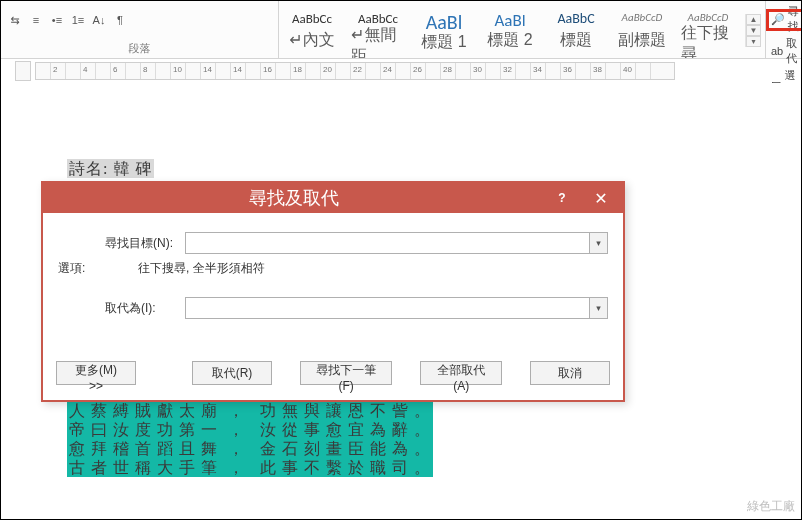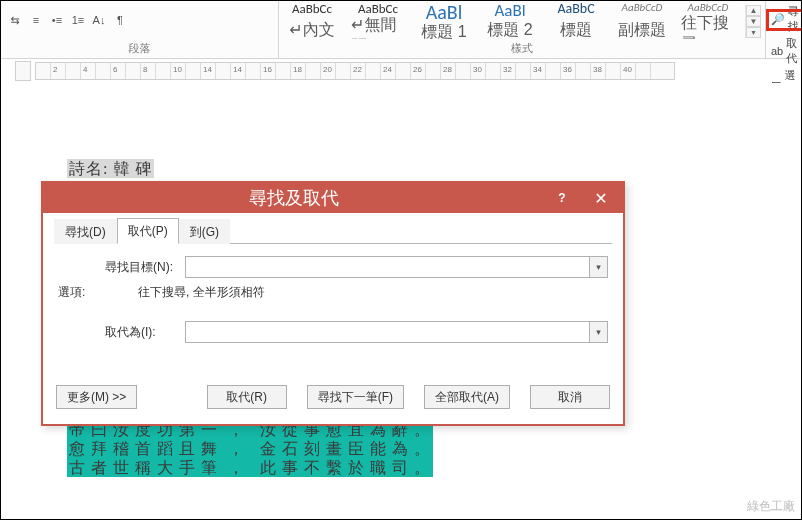--- a/index.html
+++ b/index.html
@@ -54,21 +54,21 @@
   
   .form-area { padding:12px 4px 6px 4px; }
   .form-row { display:flex; align-items:center; margin-bottom:6px;margin-left:47px; }
   .form-label { width:80px; font-size:12px; color:#333; }
   .combo { flex:1; height:22px; border:1px solid #b0b0b0; background:#fff; display:flex; }
   .combo input { flex:1; border:none; outline:none; padding:0 4px; font-size:12px; }
   .combo-btn { width:18px; border-left:1px solid #b0b0b0; background:#f2f2f2; display:flex; align-items:center; justify-content:center; font-size:9px; color:#555; cursor:pointer; }
   .opts-row { display:flex; font-size:12px; color:#333; margin:2px 0 20px 0; }
   .opts-row .opts-label { width:80px; padding-left:0; }
 
-  .dlg-buttons { display:flex; gap:20px; padding:4px 2px 2px 2px; }
+  .dlg-buttons { display:flex; gap:28px; padding:4px 2px 2px 2px; }
   .dlg-buttons .spacer { flex:1; }
   .btn { min-width:80px; height:24px; border:1px solid #adadad; background:#f3f3f3; font-size:12px; color:#333; cursor:pointer; padding:0 10px; }
 
   .watermark { position:absolute; right:6px; bottom:4px; font-size:12px; color:#bfbfbf; font-family:"Microsoft JhengHei"; }
 </style>
 </head>
 <body>
 
 <div class="ribbon">
   <div class="ribbon-spacer">
@@ -112,21 +112,20 @@
       <div class="style-item">
         <span class="style-sample" style="font-size:11px;color:#777;font-style:italic">AaBbCcD</span>
         <span class="style-name">往下搜尋</span>
       </div>
       <div class="style-scroll">
         <div class="style-scroll-btn">▲</div>
         <div class="style-scroll-btn">▼</div>
         <div class="style-scroll-btn">▾</div>
       </div>
     </div>
-    <div class="ribbon-group-label">樣式</div>
   </div>
 
   <div class="edit-group">
     <div class="edit-items">
       <div class="edit-item">
         <span>🔎</span>
         <span>尋找</span>
       </div>
       <div class="edit-item">
         <span>ab</span>
@@ -246,25 +245,20 @@
 
 <div class="dialog">
   <div class="dlg-title">
     <div class="dlg-title-text">尋找及取代</div>
     <div class="dlg-help">?</div>
     <div class="dlg-close">
       <span>✕</span>
     </div>
   </div>
   <div class="dlg-body">
-    <div class="tabs">
-      <div class="tab">尋找(D)</div>
-      <div class="tab active">取代(P)</div>
-      <div class="tab">到(G)</div>
-    </div>
 
     <div class="form-area">
       <div class="form-row">
         <div class="form-label">尋找目標(N):</div>
         <div class="combo">
           <input type="text" style="">
           <div class="combo-btn">
             <span>▾</span>
           </div>
         </div>

